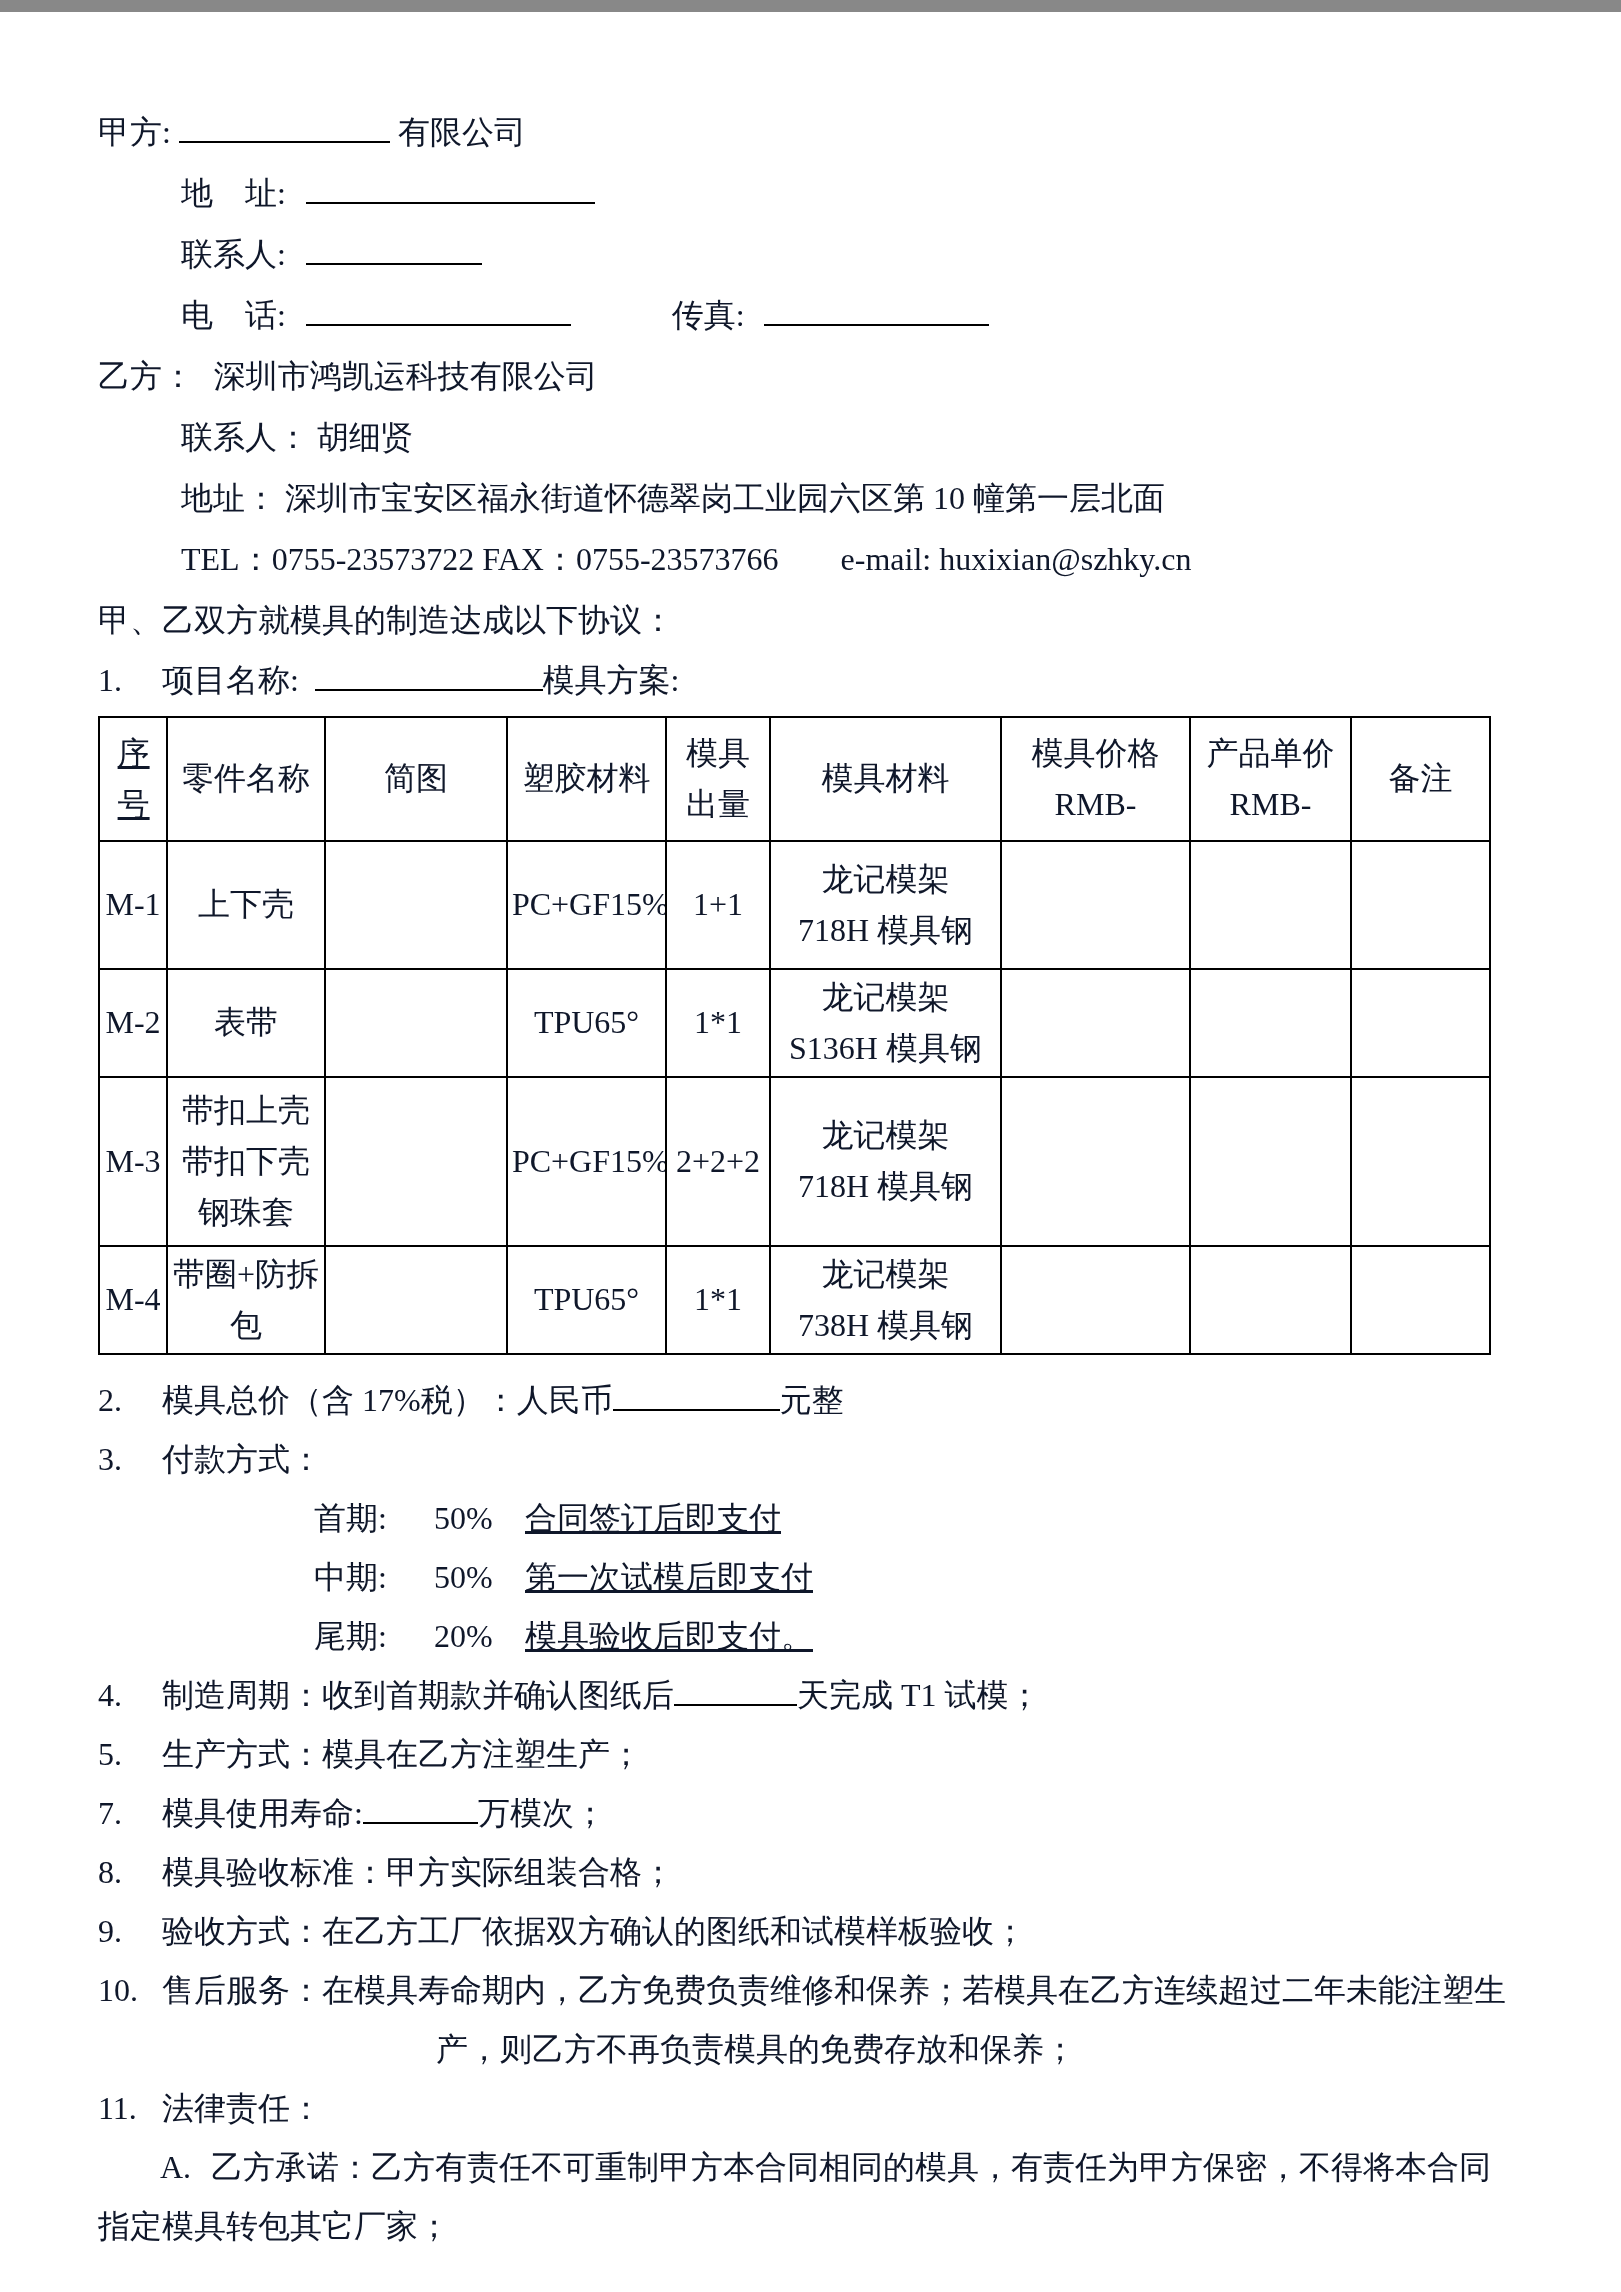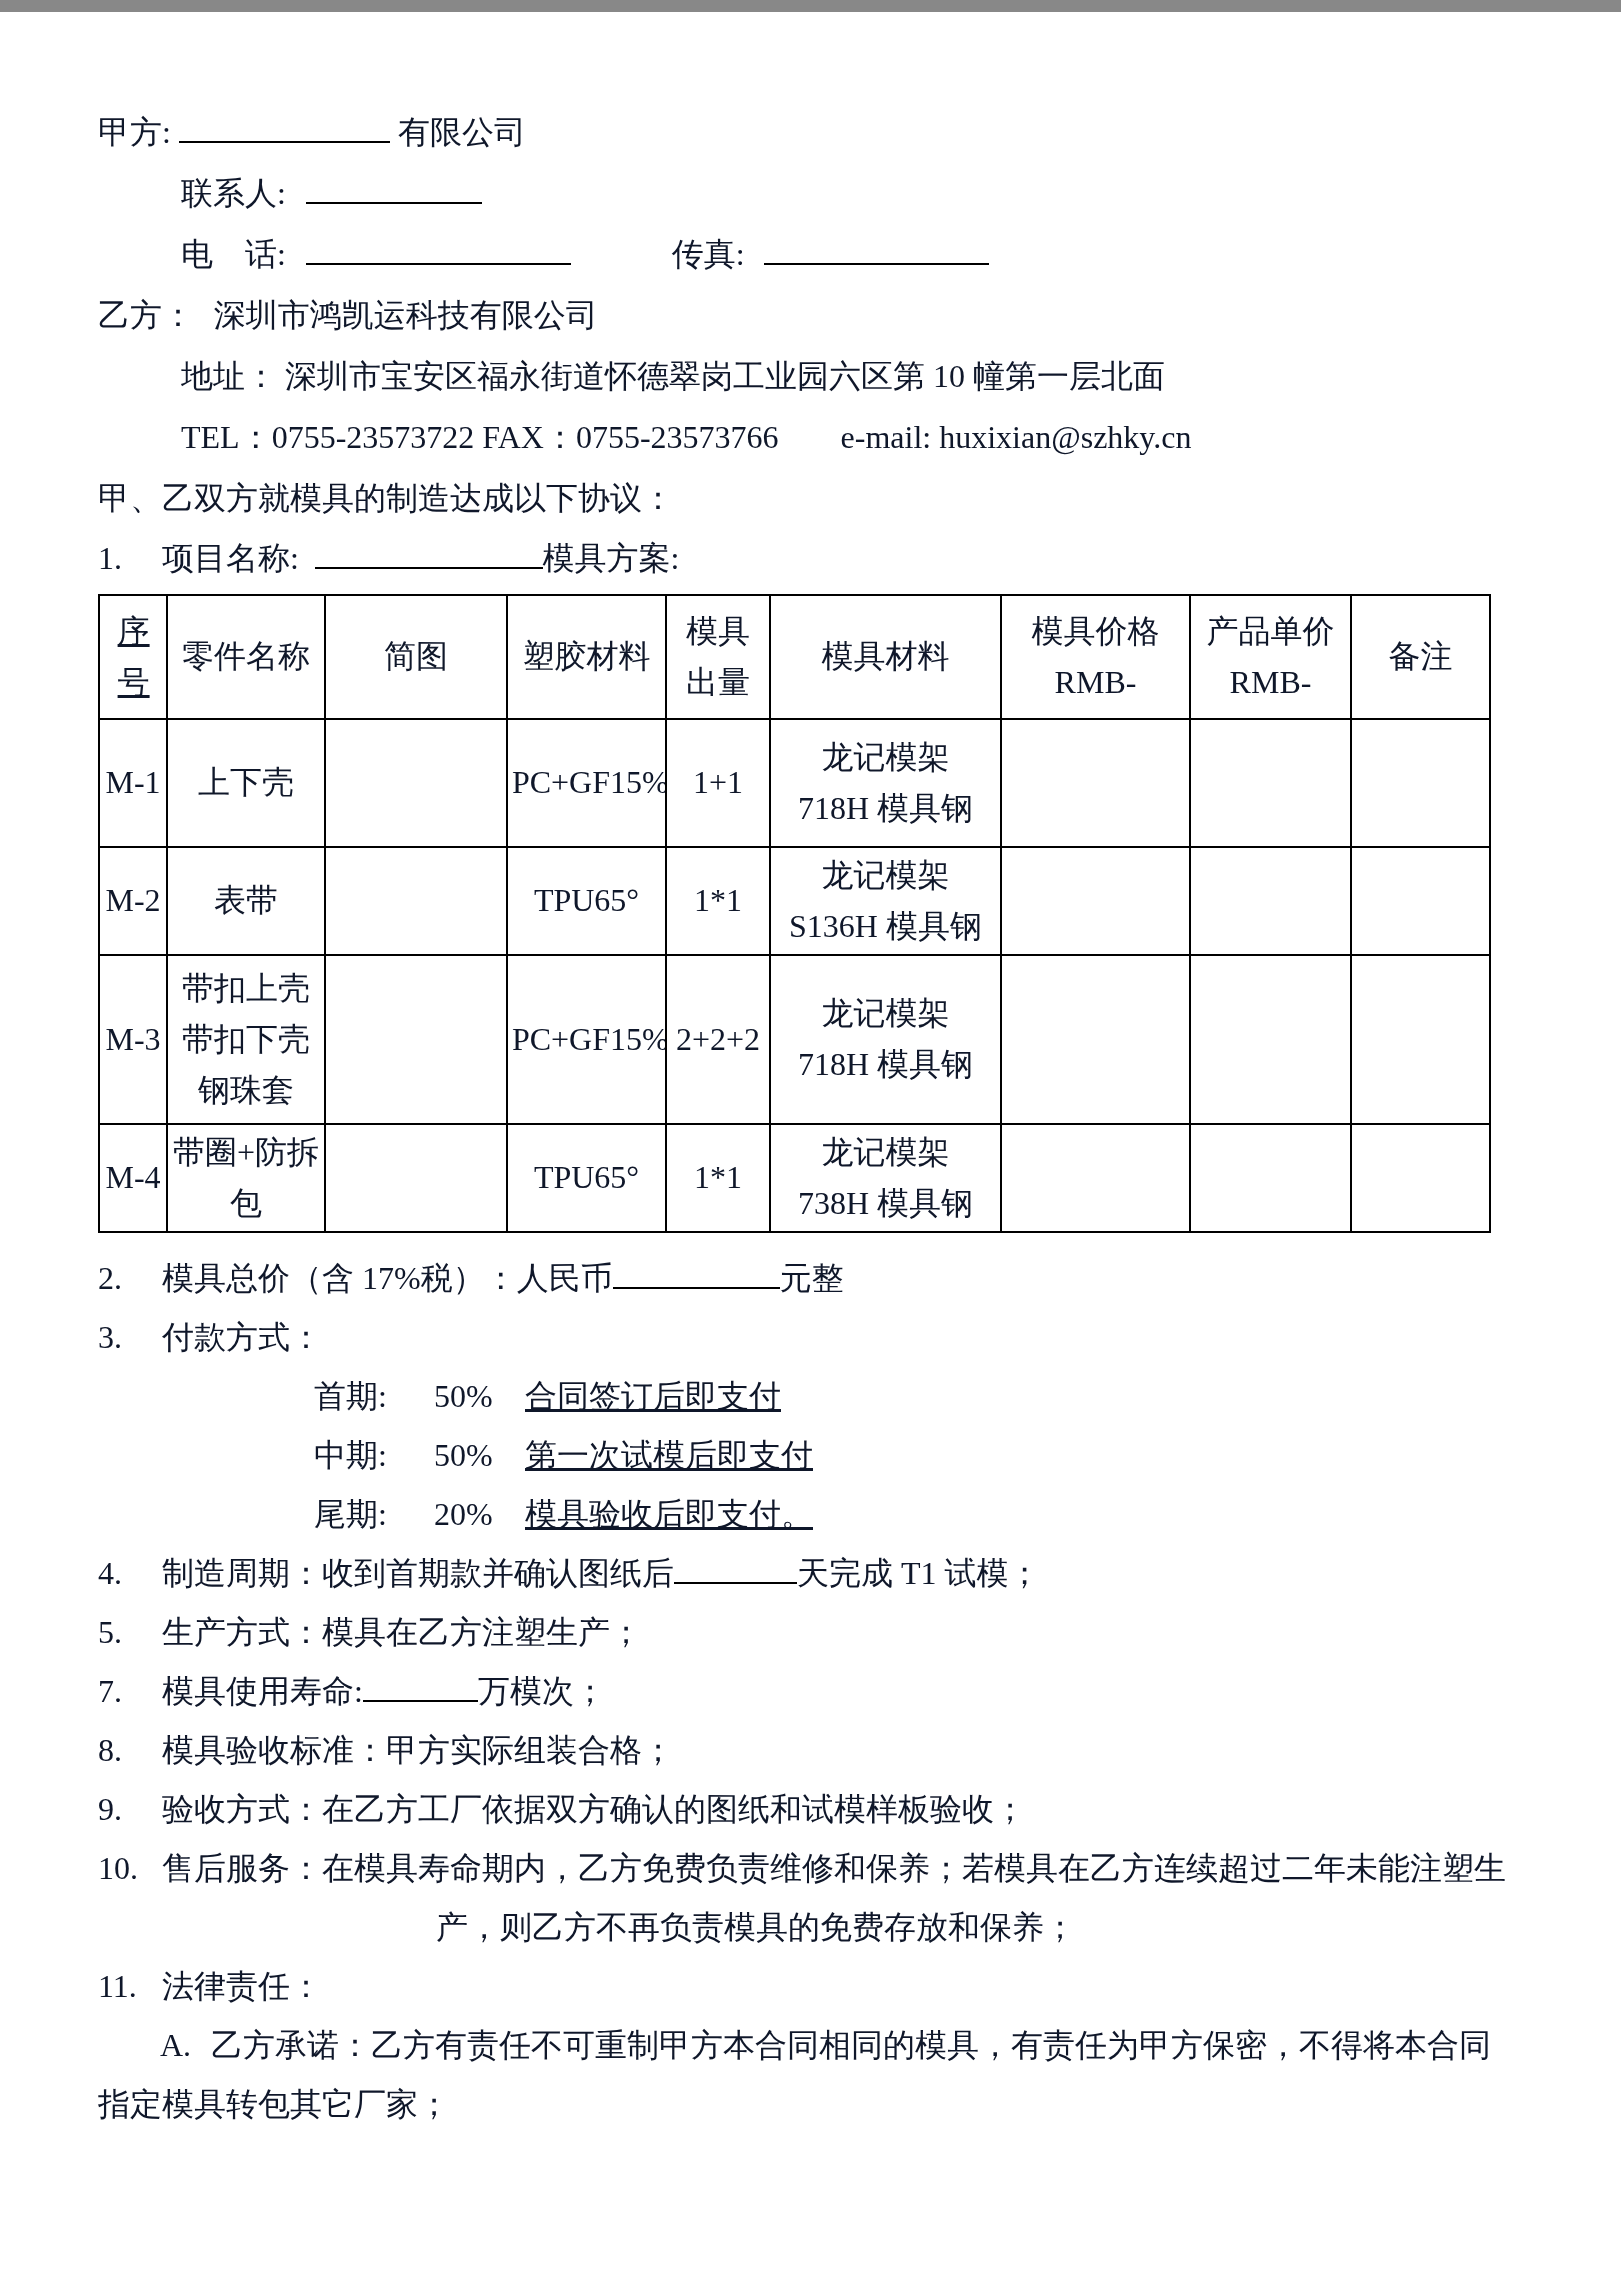--- a/index.html
+++ b/index.html
@@ -44,33 +44,41 @@
 <body>
 
 <div class="page">
 
   <div class="hl">
     <span>甲方:</span>
     <span class="blank w215"></span>
     <span>有限公司</span>
   </div>
   <div class="hl ind">
+    <span>地　址:</span>
+    <span class="blank w295 ml12"></span>
+  </div>
+  <div class="hl ind">
     <span>联系人:</span>
     <span class="blank w180 ml12"></span>
   </div>
   <div class="hl ind">
     <span>电　话:</span>
     <span class="blank w270 ml12"></span>
     <span class="ml95">传真:</span>
     <span class="blank w230 ml12"></span>
   </div>
 
   <div class="hl">
     <span>乙方：</span>
     <span class="ml12">深圳市鸿凯运科技有限公司</span>
+  </div>
+  <div class="hl ind">
+    <span>联系人：</span>
+    <span>胡细贤</span>
   </div>
   <div class="hl ind">
     <span>地址：</span>
     <span>深圳市宝安区福永街道怀德翠岗工业园六区第 10 幢第一层北面</span>
   </div>
   <div class="hl ind">
     <span>TEL：0755-23573722 FAX：0755-23573766</span>
     <span class="ml55">e-mail: huxixian@szhky.cn</span>
   </div>
 

